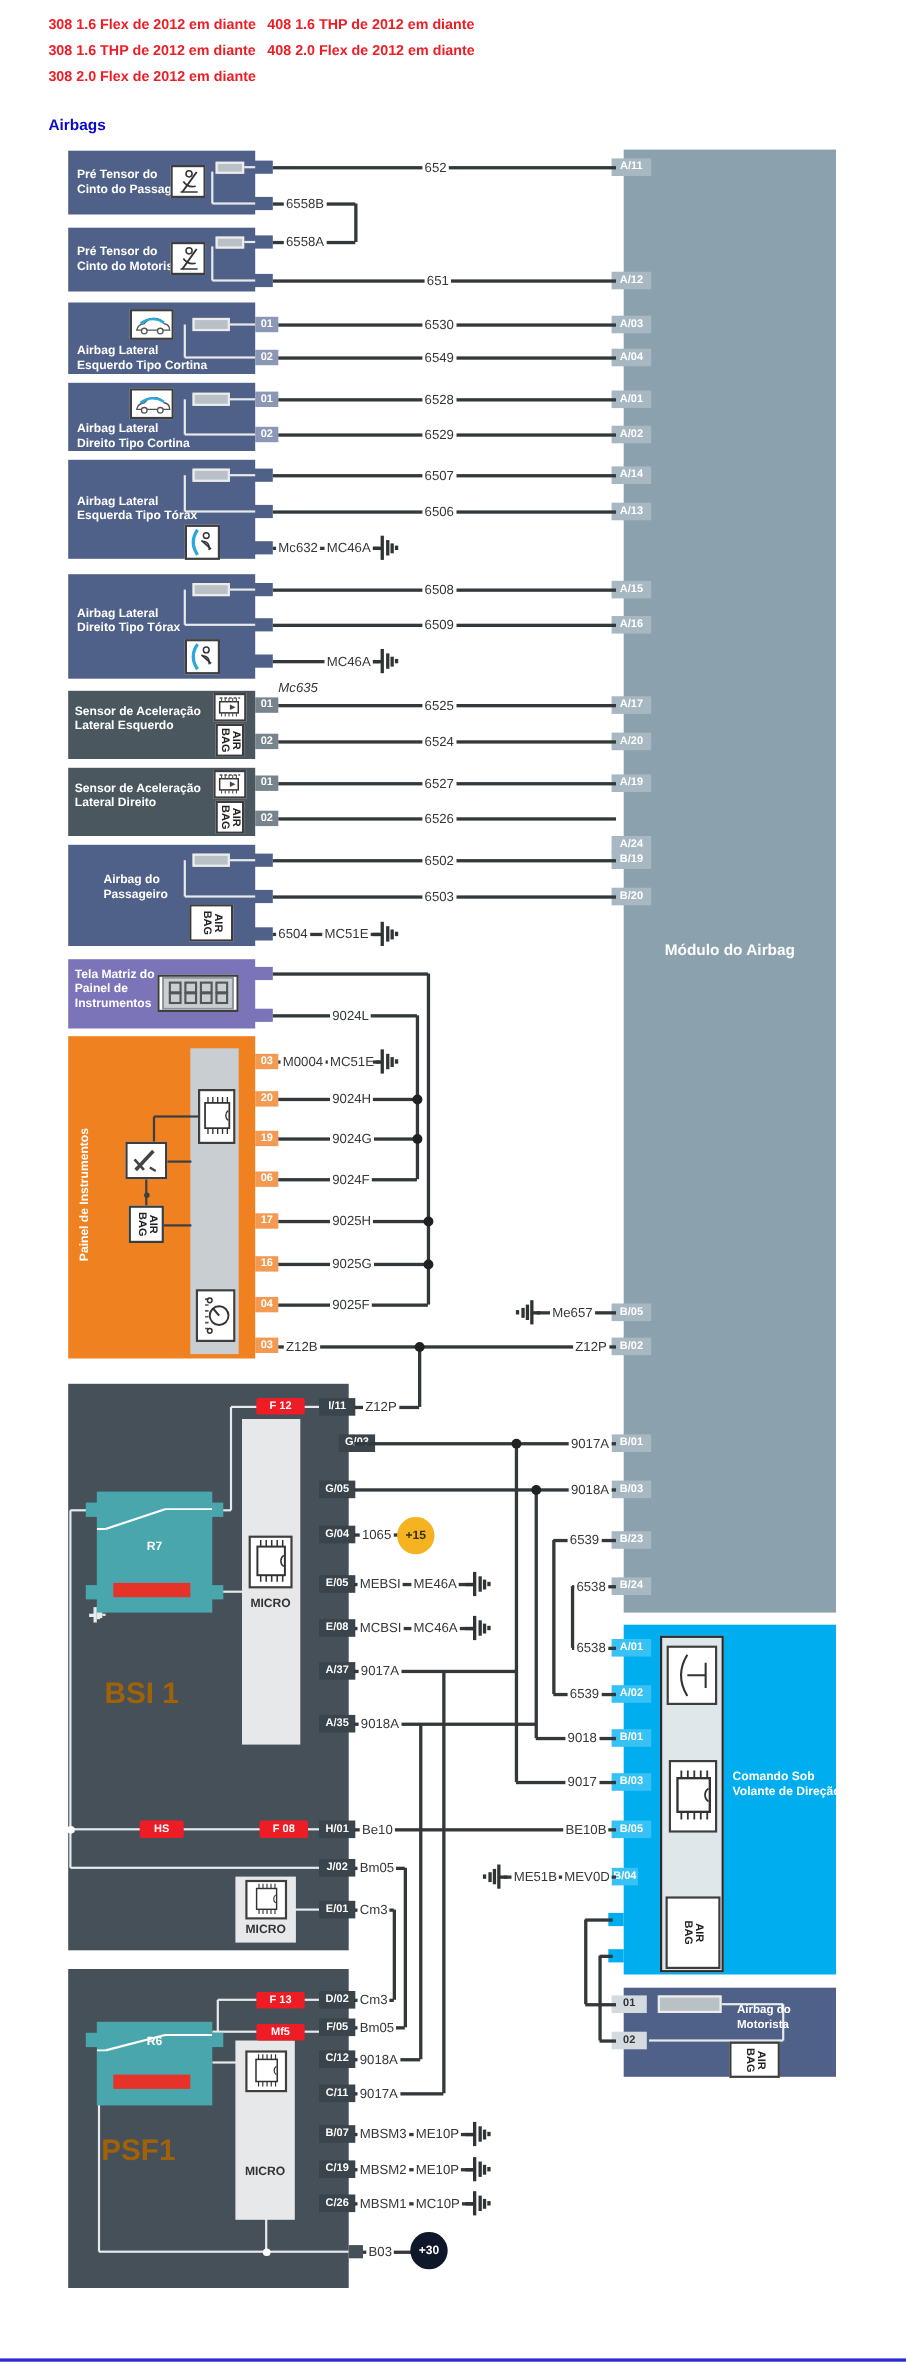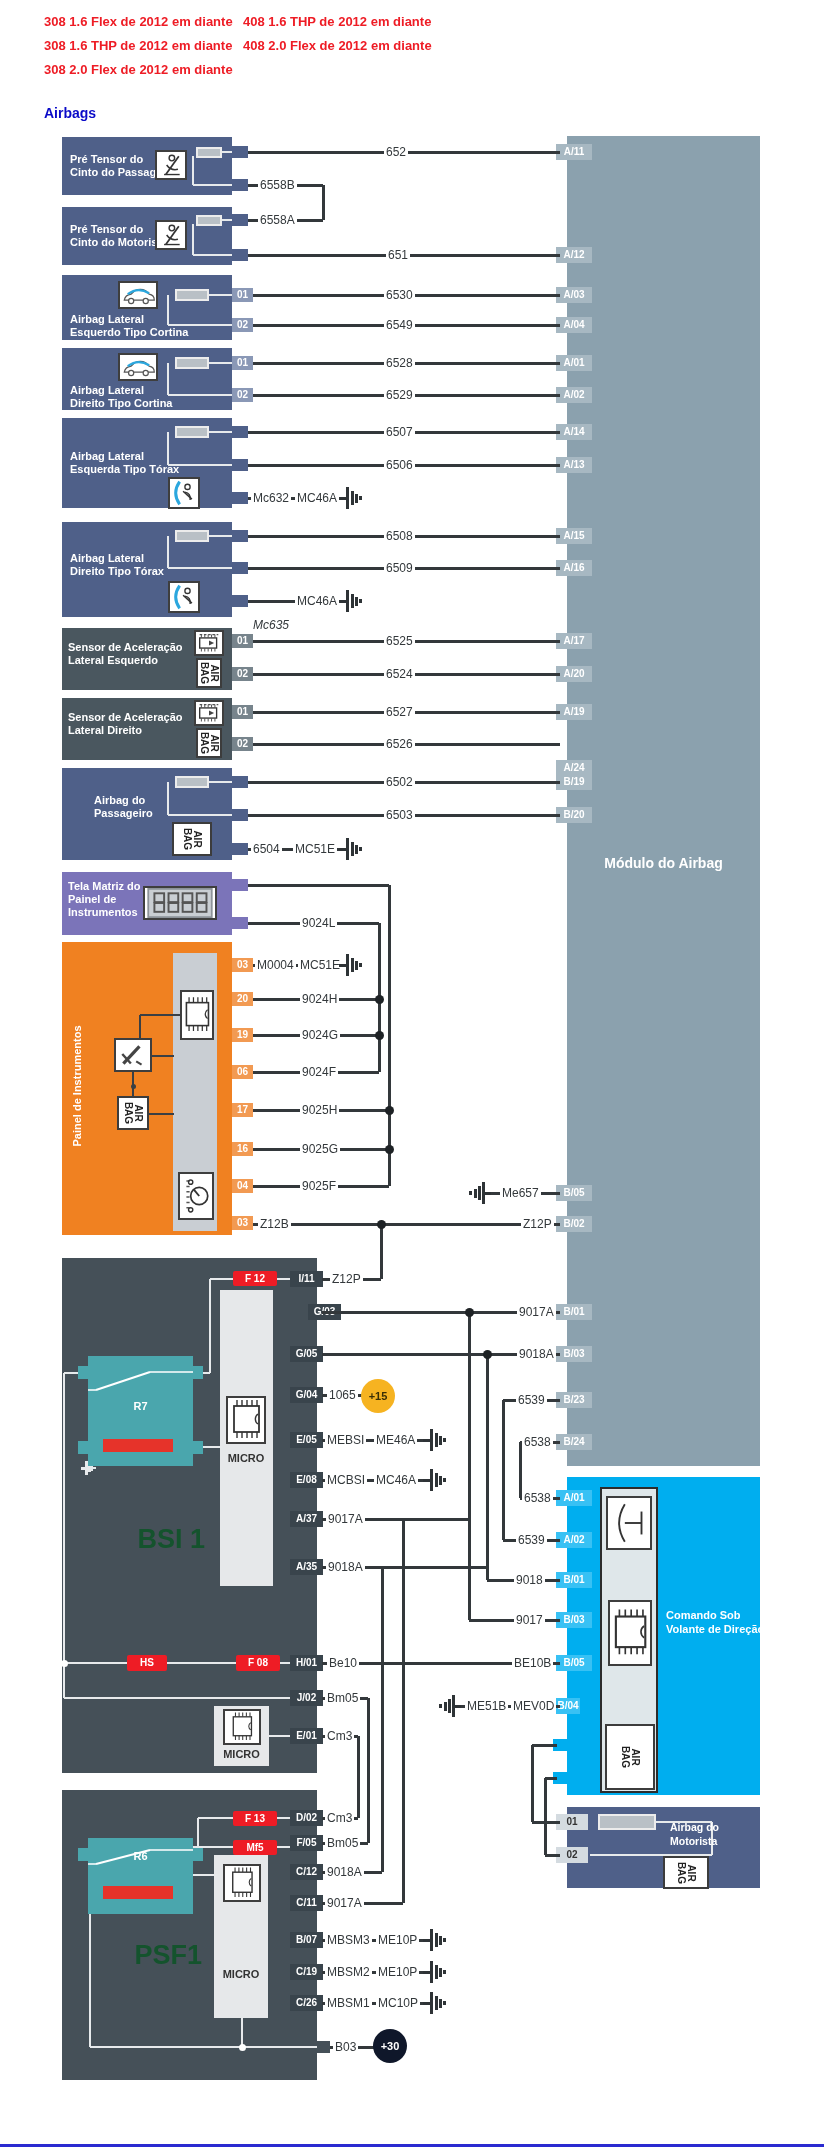--- a/index.html
+++ b/index.html
@@ -2,21 +2,21 @@
 <html><head>
 <meta charset="utf-8">
 <style>
   html,body{margin:0;padding:0;background:#fff;}
   #canvas{position:relative;width:824px;height:2149px;background:#fff;overflow:hidden;
           font-family:"Liberation Sans",sans-serif;}
   .a{position:absolute;}
   .hdr{position:absolute;font:bold 13px/16px "Liberation Sans",sans-serif;color:#ee1c25;white-space:nowrap;}
   .sect{position:absolute;font:bold 14px "Liberation Sans",sans-serif;color:#0a0ac8;}
   .blk-label{position:absolute;font:bold 11px/13px "Liberation Sans",sans-serif;color:#fff;white-space:pre-line;}
-  .big-title{position:absolute;font:bold 27px "Liberation Sans",sans-serif;color:#14532d;text-align:right;width:110px;}
+  .big-title{position:absolute;font:bold 27px "Liberation Sans",sans-serif;color:#a16207;text-align:left;width:110px;}
   .mod-title{position:absolute;font:bold 14px "Liberation Sans",sans-serif;color:#fff;text-align:center;width:185px;}
   .sub-title{position:absolute;font:bold 11px/14px "Liberation Sans",sans-serif;color:#fff;}
   .wl{position:absolute;font:12px/14px "Liberation Sans",sans-serif;color:#33383b;background:#fff;padding:0 2px;white-space:nowrap;}
   .ptab{position:absolute;color:#fff;font:bold 10px/1 "Liberation Sans",sans-serif;display:flex;align-items:center;justify-content:center;box-sizing:border-box;}
   .tag{position:absolute;background:#ee1c25;color:#fff;font:bold 10px/1 "Liberation Sans",sans-serif;display:flex;align-items:center;justify-content:center;border-radius:2px;}
   .dot{position:absolute;border-radius:50%;background:#1e2225;}
   .pw{position:absolute;border-radius:50%;display:flex;align-items:center;justify-content:center;font:bold 11px "Liberation Sans",sans-serif;}
   .iconbox{position:absolute;background:#fff;border:2px solid #3e3e3e;box-sizing:border-box;}
   .aibox{position:absolute;background:#fff;border:2px solid #3c3c3c;box-sizing:border-box;}
   .rot{position:absolute;left:50%;top:50%;transform:translate(-50%,-50%) rotate(90deg);font:bold 10px/10px "Liberation Sans",sans-serif;color:#222;text-align:center;white-space:pre;}

